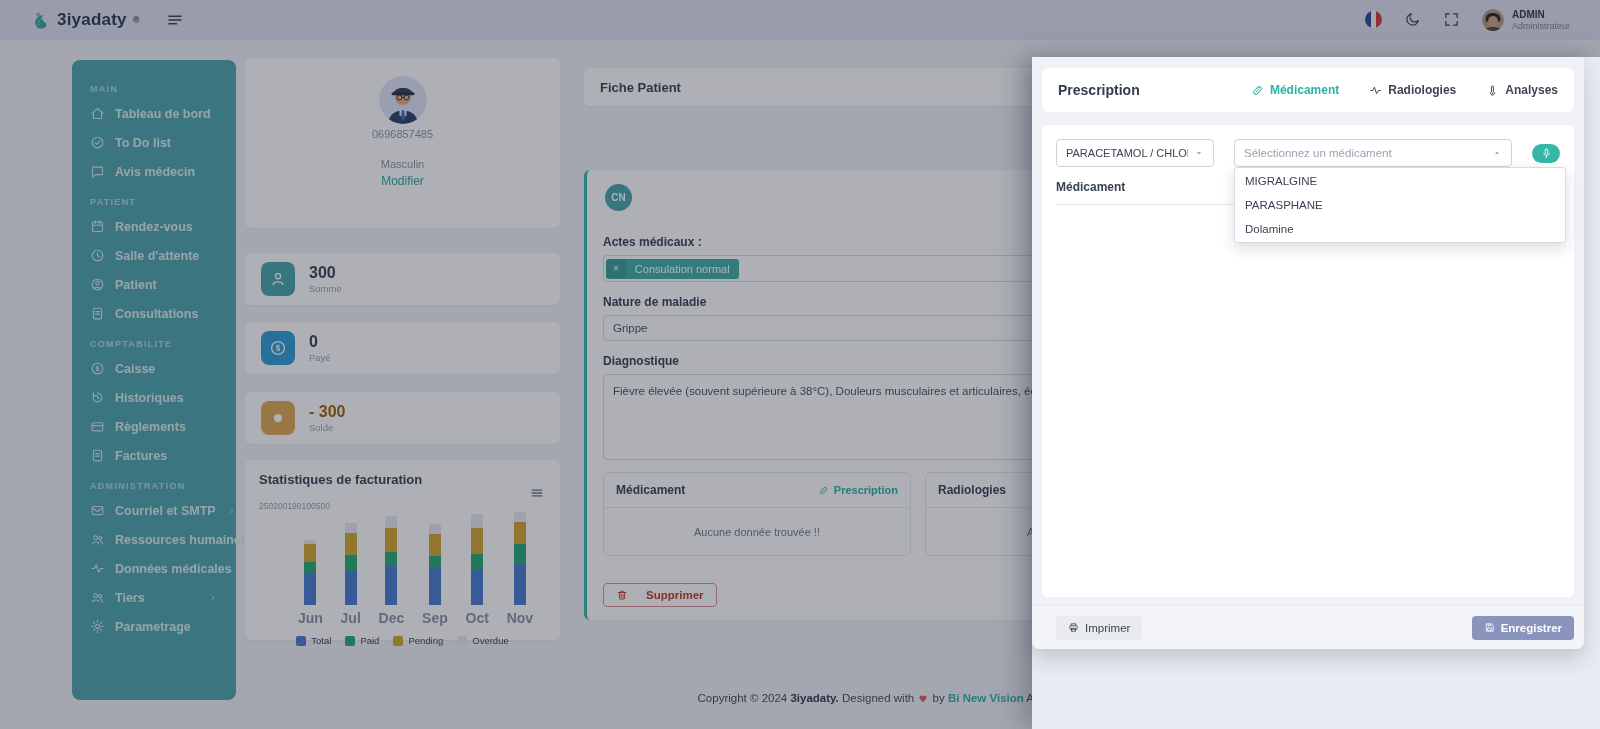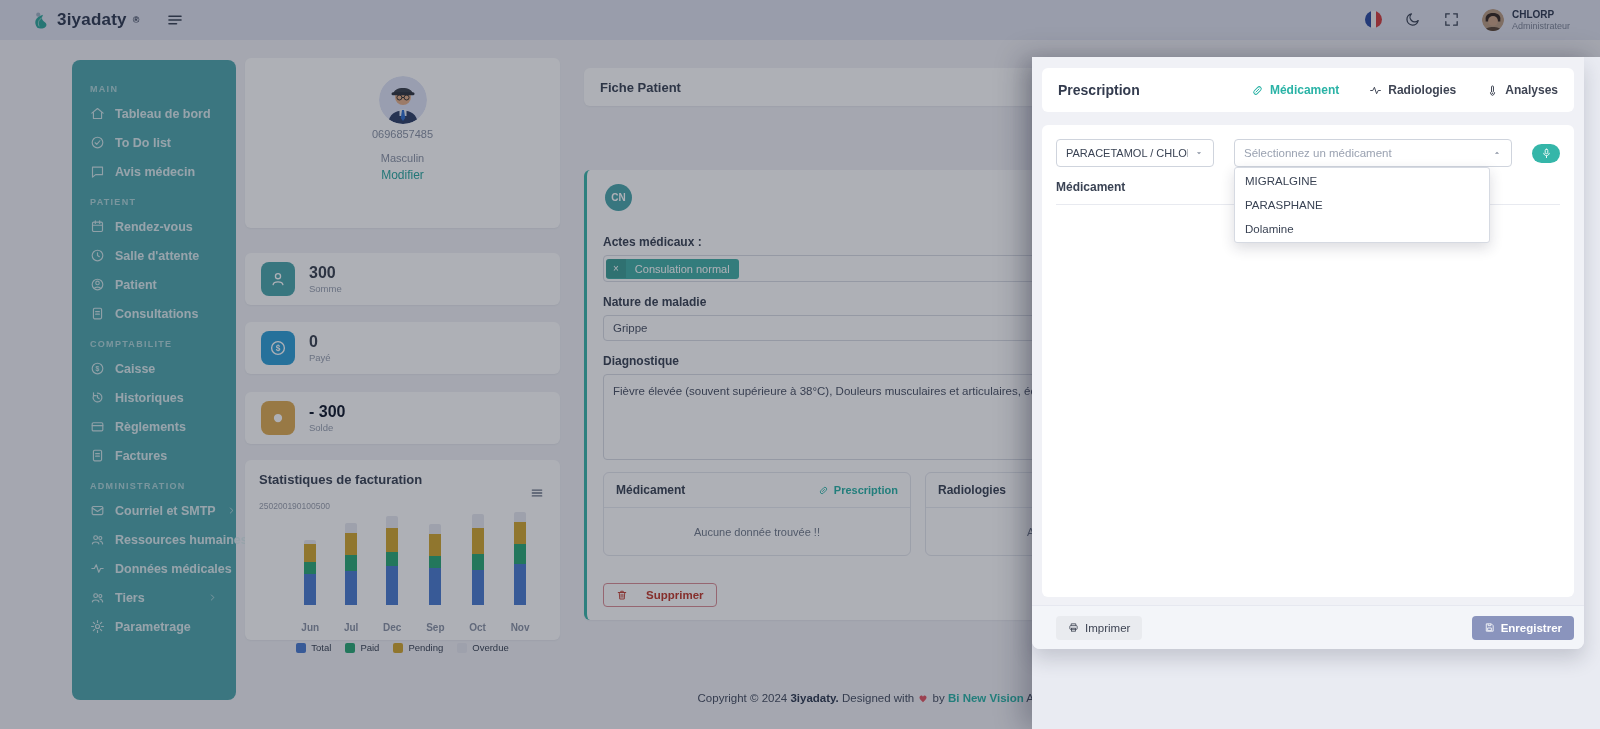--- a/index.html
+++ b/index.html
@@ -30,39 +30,39 @@
   .side-item .chev{margin-left:auto;width:11px;height:11px;opacity:.85}
 
   
   .card{background:#fff;border-radius:6px;box-shadow:0 1px 2px rgba(60,65,90,.06)}
 
   
   .profile-card{position:absolute;left:245px;top:58px;width:315px;height:170px;text-align:center;padding-top:18px;z-index:1}
   .pavatar{width:48px;height:48px;margin:0 auto;border-radius:50%;overflow:hidden}
   .pname{margin-top:9px;font-size:16px;font-weight:bold;color:#39414f}
   .pphone{margin-top:4px;font-size:11px;color:#8a93a5}
-  .pgender{margin-top:12px;font-size:11px;color:#8a93a5}
+  .pgender{margin-top:18px;font-size:11px;color:#8a93a5}
   .plink{display:inline-block;margin-top:4px;font-size:12px;font-weight:400;color:#2ba8a0;cursor:pointer}
 
   .stat-card{position:absolute;left:245px;width:315px;height:52px;display:flex;align-items:center;gap:14px;padding:0 16px;z-index:1}
   .stat-ic{width:34px;height:34px;border-radius:8px;color:#fff;display:flex;align-items:center;justify-content:center}
   .stat-ic svg{width:18px;height:18px}
   .stat-val{font-size:16px;font-weight:bold;color:#39414f;line-height:1.1}
   .stat-lab{font-size:9.5px;color:#98a0b0;margin-top:1px}
 
   .chart-card{position:absolute;left:245px;top:460px;width:315px;height:180px;padding:12px 14px;z-index:1}
   .chart-title{font-size:13px;font-weight:bold;color:#3a4354}
   .chart-menu{position:absolute;right:16px;top:26px;width:14px;height:14px;color:#6a7386;cursor:pointer}
   .chart-wrap{display:flex;margin-top:18px}
   .yaxis{width:26px;height:100px;display:flex;justify-content:space-between;font-size:8.5px;color:#9aa0ae;text-align:right;padding-right:6px;transform:translateY(-4px)}
   .plot{flex:1;display:flex;justify-content:space-around;padding:0 4px}
   .bargroup{display:flex;flex-direction:column;align-items:center}
   .bararea{height:100px;display:flex;align-items:flex-end}
   .stack{display:flex;flex-direction:column-reverse;width:12px;border-radius:2px 2px 0 0;overflow:hidden}
-  .xlab{margin-top:17px;font-size:10px;font-weight:bold;color:#8a93a5}
+  .xlab{margin-top:5px;font-size:14px;font-weight:bold;color:#8a93a5}
   .legend{display:flex;justify-content:center;gap:14px;margin-top:9px;font-size:9.5px;color:#3a4354}
   .lg{display:flex;align-items:center;gap:5px}
   .sw{width:10px;height:10px;border-radius:2px}
 
   
   .fiche-head{position:absolute;left:584px;top:68px;width:976px;height:38px;display:flex;align-items:center;padding:0 16px;font-size:13px;font-weight:600;color:#3a4354;z-index:1}
   .consult-card{position:absolute;left:584px;top:170px;width:976px;height:450px;border-left:3px solid #3ab5aa;padding:12px 16px;z-index:1}
   .cn-avatar{width:27px;height:27px;border-radius:50%;background:#4aa6ab;color:#fff;font-size:10px;font-weight:bold;display:flex;align-items:center;justify-content:center;margin:2px 0 0 2px}
   .flabel{font-size:12px;font-weight:600;color:#3a4354}
   .l1{margin-top:24px}
@@ -104,21 +104,21 @@
   .selects-row{display:flex;align-items:center;gap:20px;padding:14px 14px 0}
   .sel{height:28px;border:1px solid #cfd4dd;border-radius:4px;display:flex;align-items:center;padding:0 9px;background:#fff;font-size:11px;color:#3a4354;cursor:pointer}
   .sel1{width:158px}
   .sel1 .txt{flex:1;white-space:nowrap;overflow:hidden}
   .sel2{width:280px;color:#9aa2b1;font-size:11.5px}
   .sel2 .txt{flex:1}
   .caret{width:10px;height:10px;color:#8b93a3;margin-left:6px;flex:none}
   .mic-btn{margin-left:auto;width:28px;height:19px;border-radius:10px;background:#35b6a9;color:#fff;display:flex;align-items:center;justify-content:center;border:none;cursor:pointer}
   .mic-btn svg{width:11px;height:11px}
   .table-head{margin:13px 14px 0;padding-bottom:10px;border-bottom:1px solid #e8eaf0;font-size:12px;font-weight:600;color:#3a4354}
-  .listbox{position:absolute;left:192px;top:42px;width:256px;background:#fff;border:1px solid #d6dae2;border-radius:3px;box-shadow:0 5px 14px rgba(30,34,55,.16);z-index:5;padding:1px 0}
+  .listbox{position:absolute;left:192px;top:42px;width:332px;background:#fff;border:1px solid #d6dae2;border-radius:3px;box-shadow:0 5px 14px rgba(30,34,55,.16);z-index:5;padding:1px 0}
   .opt{height:24px;display:flex;align-items:center;padding:0 10px;font-size:11.5px;color:#3a4354;cursor:pointer}
   .opt.hl{background:#35b2a5;color:#fff;font-weight:600}
   .drawer-foot{position:absolute;left:0;right:0;bottom:0;height:44px;background:#f3f5f9;border-top:1px solid #e6e8f0;border-radius:0 0 8px 8px;display:flex;align-items:center;padding:0 10px 0 24px}
   .btn-print{display:inline-flex;align-items:center;gap:6px;background:#e9ebef;border:none;border-radius:4px;padding:6px 12px;font-size:11.5px;color:#3f4554;cursor:pointer;font-family:inherit}
   .btn-print svg{width:11px;height:11px}
   .btn-save{margin-left:auto;display:inline-flex;align-items:center;gap:6px;background:#8a94bd;border:none;color:#fff;border-radius:4px;padding:6px 12px;font-size:11.5px;font-weight:600;cursor:pointer;font-family:inherit}
   .btn-save svg{width:11px;height:11px}
 </style>
 </head>
 <body>
@@ -151,21 +151,21 @@
     <div class="user-chip">
       <span class="user-avatar">
         <svg viewBox="0 0 24 24">
             <circle cx="12" cy="12" r="12" fill="#b99b82"></circle>
             <path d="M4 10c0-7.5 16-7.5 16 0v3.5H4z" fill="#33261f"></path>
             <circle cx="12" cy="13" r="5.4" fill="#caa284"></circle>
             <path d="M2.5 24c1.2-6 17.8-6 19 0z" fill="#5a4636"></path>
           </svg>
       </span>
       <span>
-        <div class="user-name">CHLORP</div>
+        <div class="user-name">ADMIN</div>
         <div class="user-role">Administrateur</div>
       </span>
     </div>
   </div>
 </header>
 
 <aside class="sidebar" id="sidebar">
     <div class="side-section">MAIN</div>
     <div class="side-item">
       <svg class="" viewBox="0 0 24 24" fill="none" stroke="currentColor" stroke-width="1.8" stroke-linecap="round" stroke-linejoin="round">
@@ -352,21 +352,21 @@
         <div class="stat-lab">Payé</div>
       </span>
     </div>
     <div class="card stat-card" style="top: 392px;">
       <span class="stat-ic" style="background:#ddab52">
         <svg class="" viewBox="0 0 24 24" fill="none" stroke="currentColor" stroke-width="1.8" stroke-linecap="round" stroke-linejoin="round">
           <circle cx="12" cy="12" r="5.5" fill="currentColor" stroke="none"></circle>
         </svg>
       </span>
       <span>
-        <div class="stat-val" style="color:#0f172a">- 300</div>
+        <div class="stat-val" style="color:#a16207">- 300</div>
         <div class="stat-lab">Solde</div>
       </span>
     </div>
   </div>
 
 <div class="card chart-card">
   <div class="chart-title">Statistiques de facturation</div>
   <svg class="chart-menu" viewBox="0 0 24 24" fill="none" stroke="currentColor" stroke-width="2.4" stroke-linecap="round">
       <path d="M4 7h16M4 12h16M4 17h16"></path>
     </svg>

